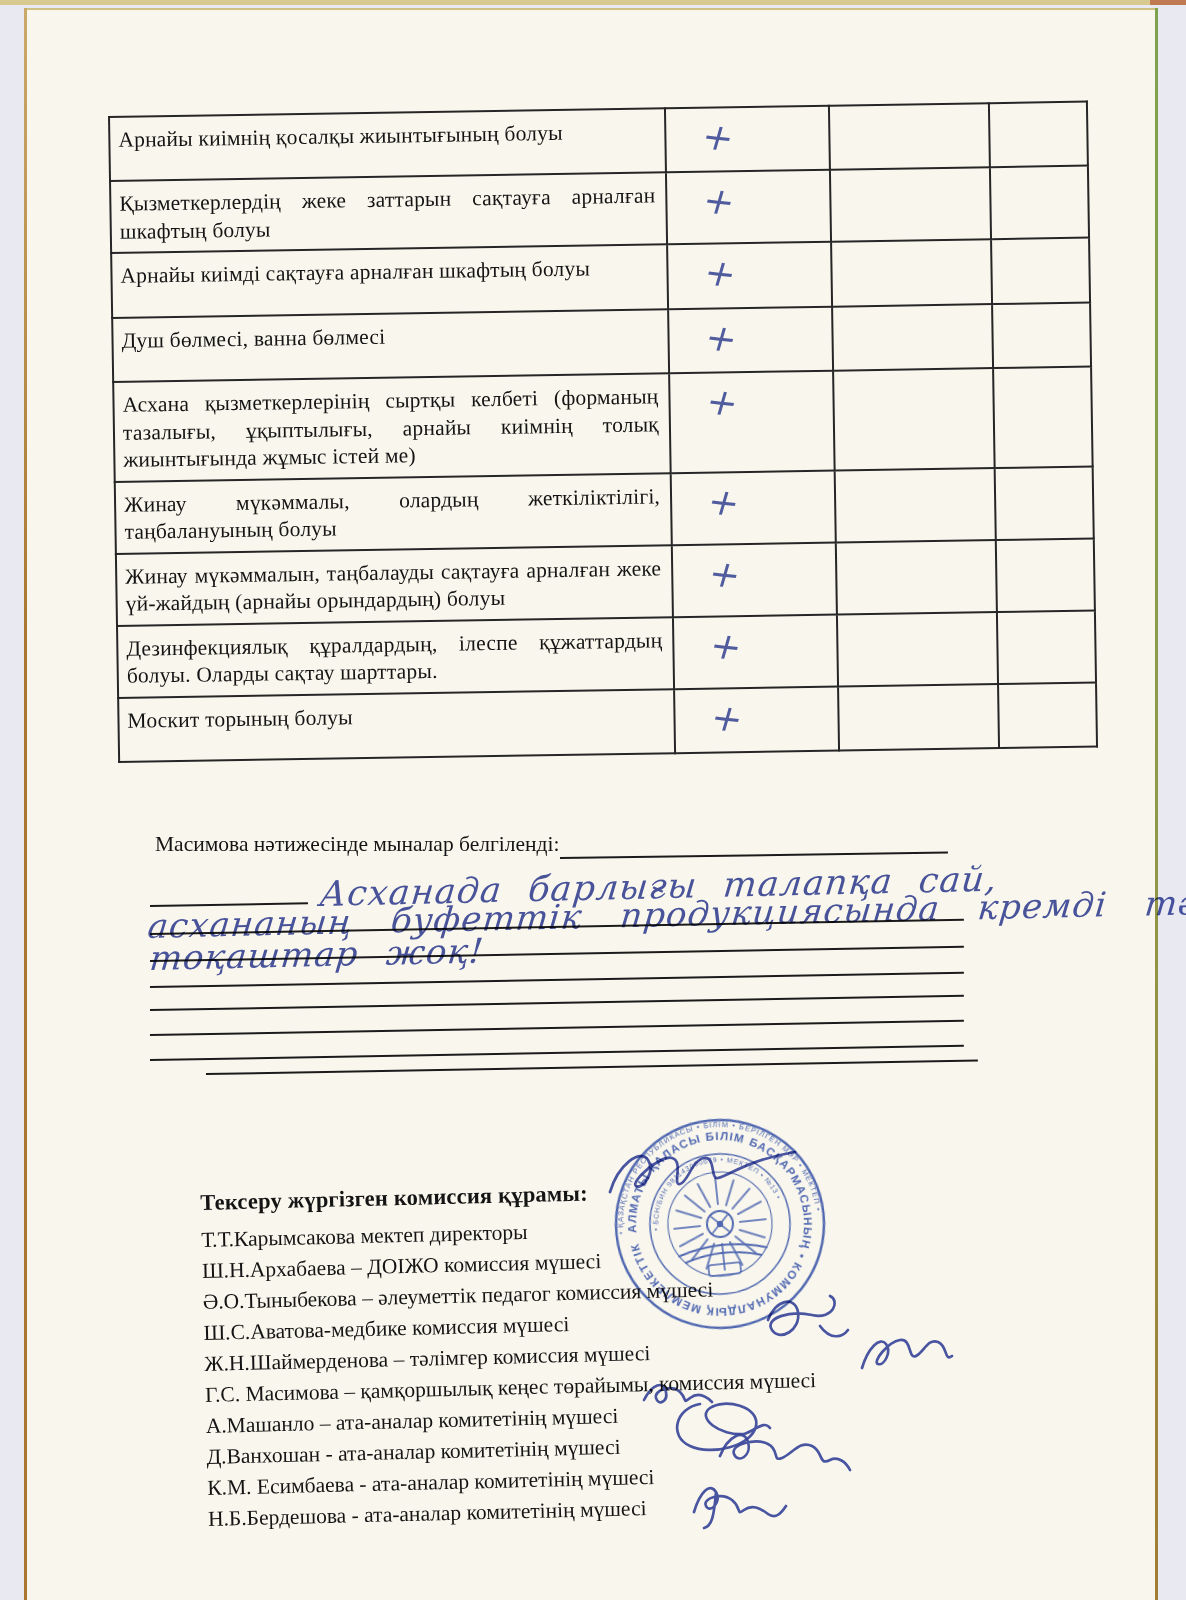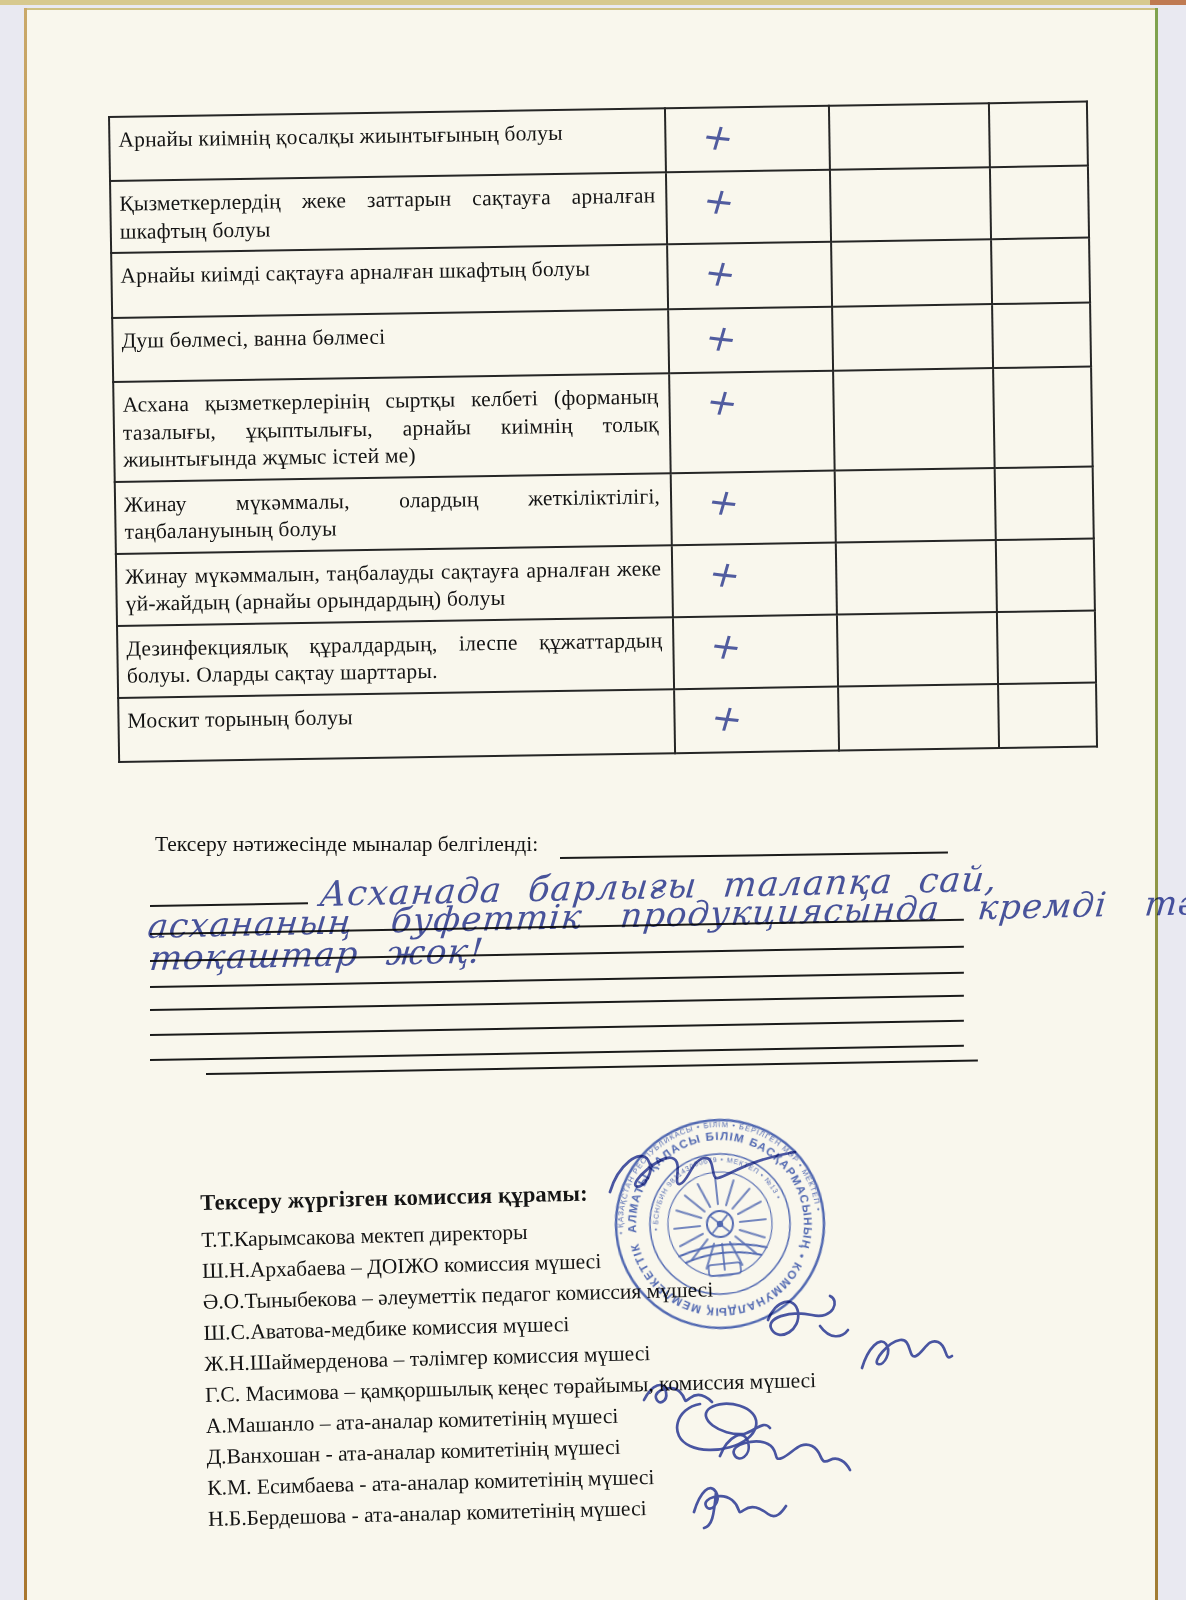--- a/index.html
+++ b/index.html
@@ -147,21 +147,21 @@
   </tr>
   <tr style="height:46px">
     <td class="c-txt">Москит торының болуы</td>
     <td class="c-mark"><span class="plus">+</span></td>
     <td></td>
         <td></td>
   </tr>
 </tbody>
   </table>
 
-<div class="result-label">Тексеру нәтижесінде мыналар белгіленді:</div>
+<div class="result-label">Масимова нәтижесінде мыналар белгіленді:</div>
 <div class="line r-under"></div>
 
 <div class="line rl rl1"></div>
 <div class="line rl rl2"></div>
 <div class="line rl rl3"></div>
 <div class="line rl rl4"></div>
 <div class="line rl rl5"></div>
 <div class="line rl rl6"></div>
 <div class="line rl rl7"></div>
 <div class="line rl rl8"></div>

